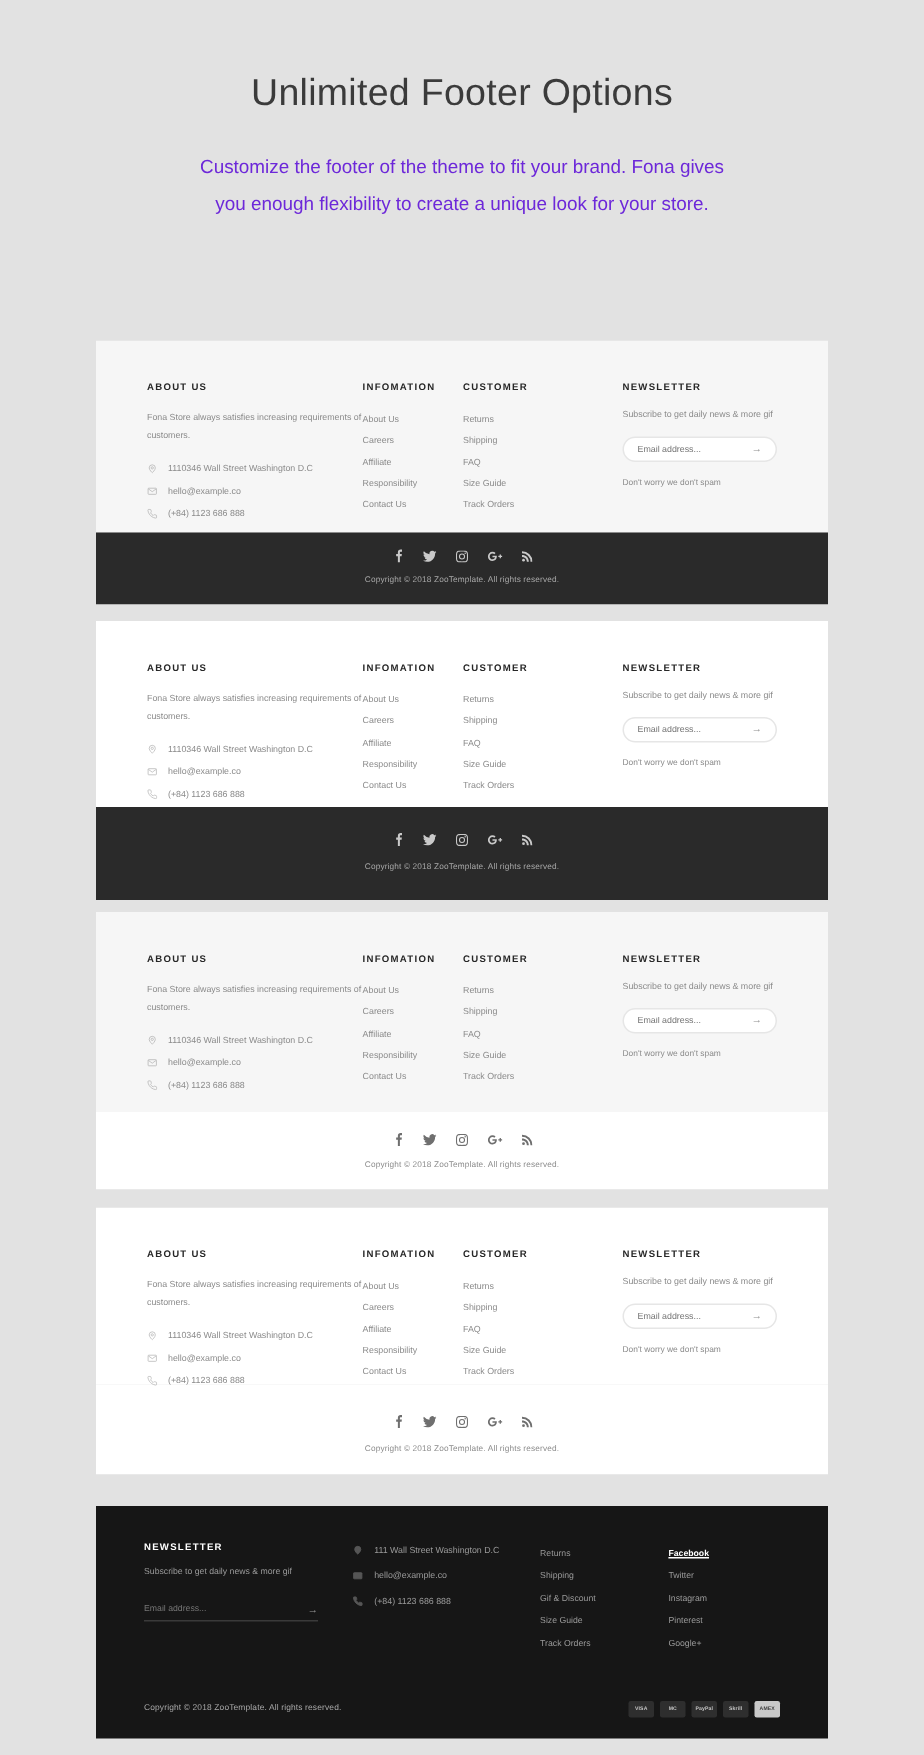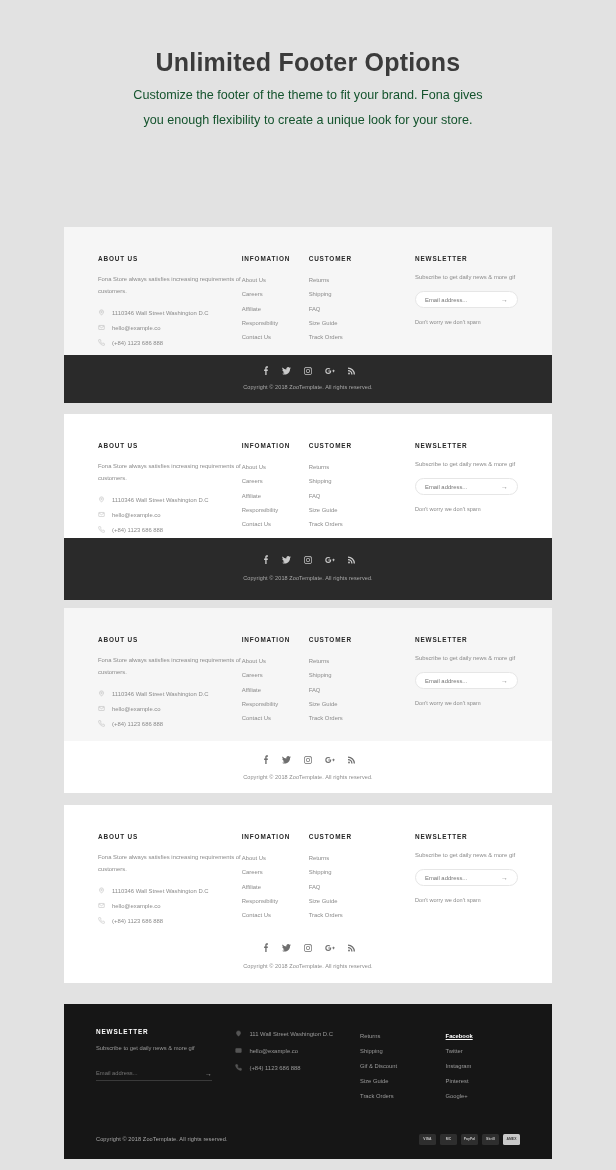--- a/index.html
+++ b/index.html
@@ -11,31 +11,31 @@
     font-family: "Liberation Sans", sans-serif;
     overflow: hidden;
     position: relative;
   }
 
   
   .page-head { padding-top: 48px; text-align: center; }
 
   .page-title {
     font-size: 25px;
-    font-weight: 700;
+    font-weight: 400;
     color: #3b3b3b;
     letter-spacing: 0.2px;
   }
 
   .page-sub {
-    margin: 6px auto 0;
+    margin: 22px auto 0;
     width: 360px;
     font-size: 12.6px;
     line-height: 25px;
-    color: #14532d;
+    color: #6d28d9;
   }
 
   
   .footer-block {
     position: absolute;
     left: 64px;
     width: 488px;
     overflow: hidden;
   }
 

